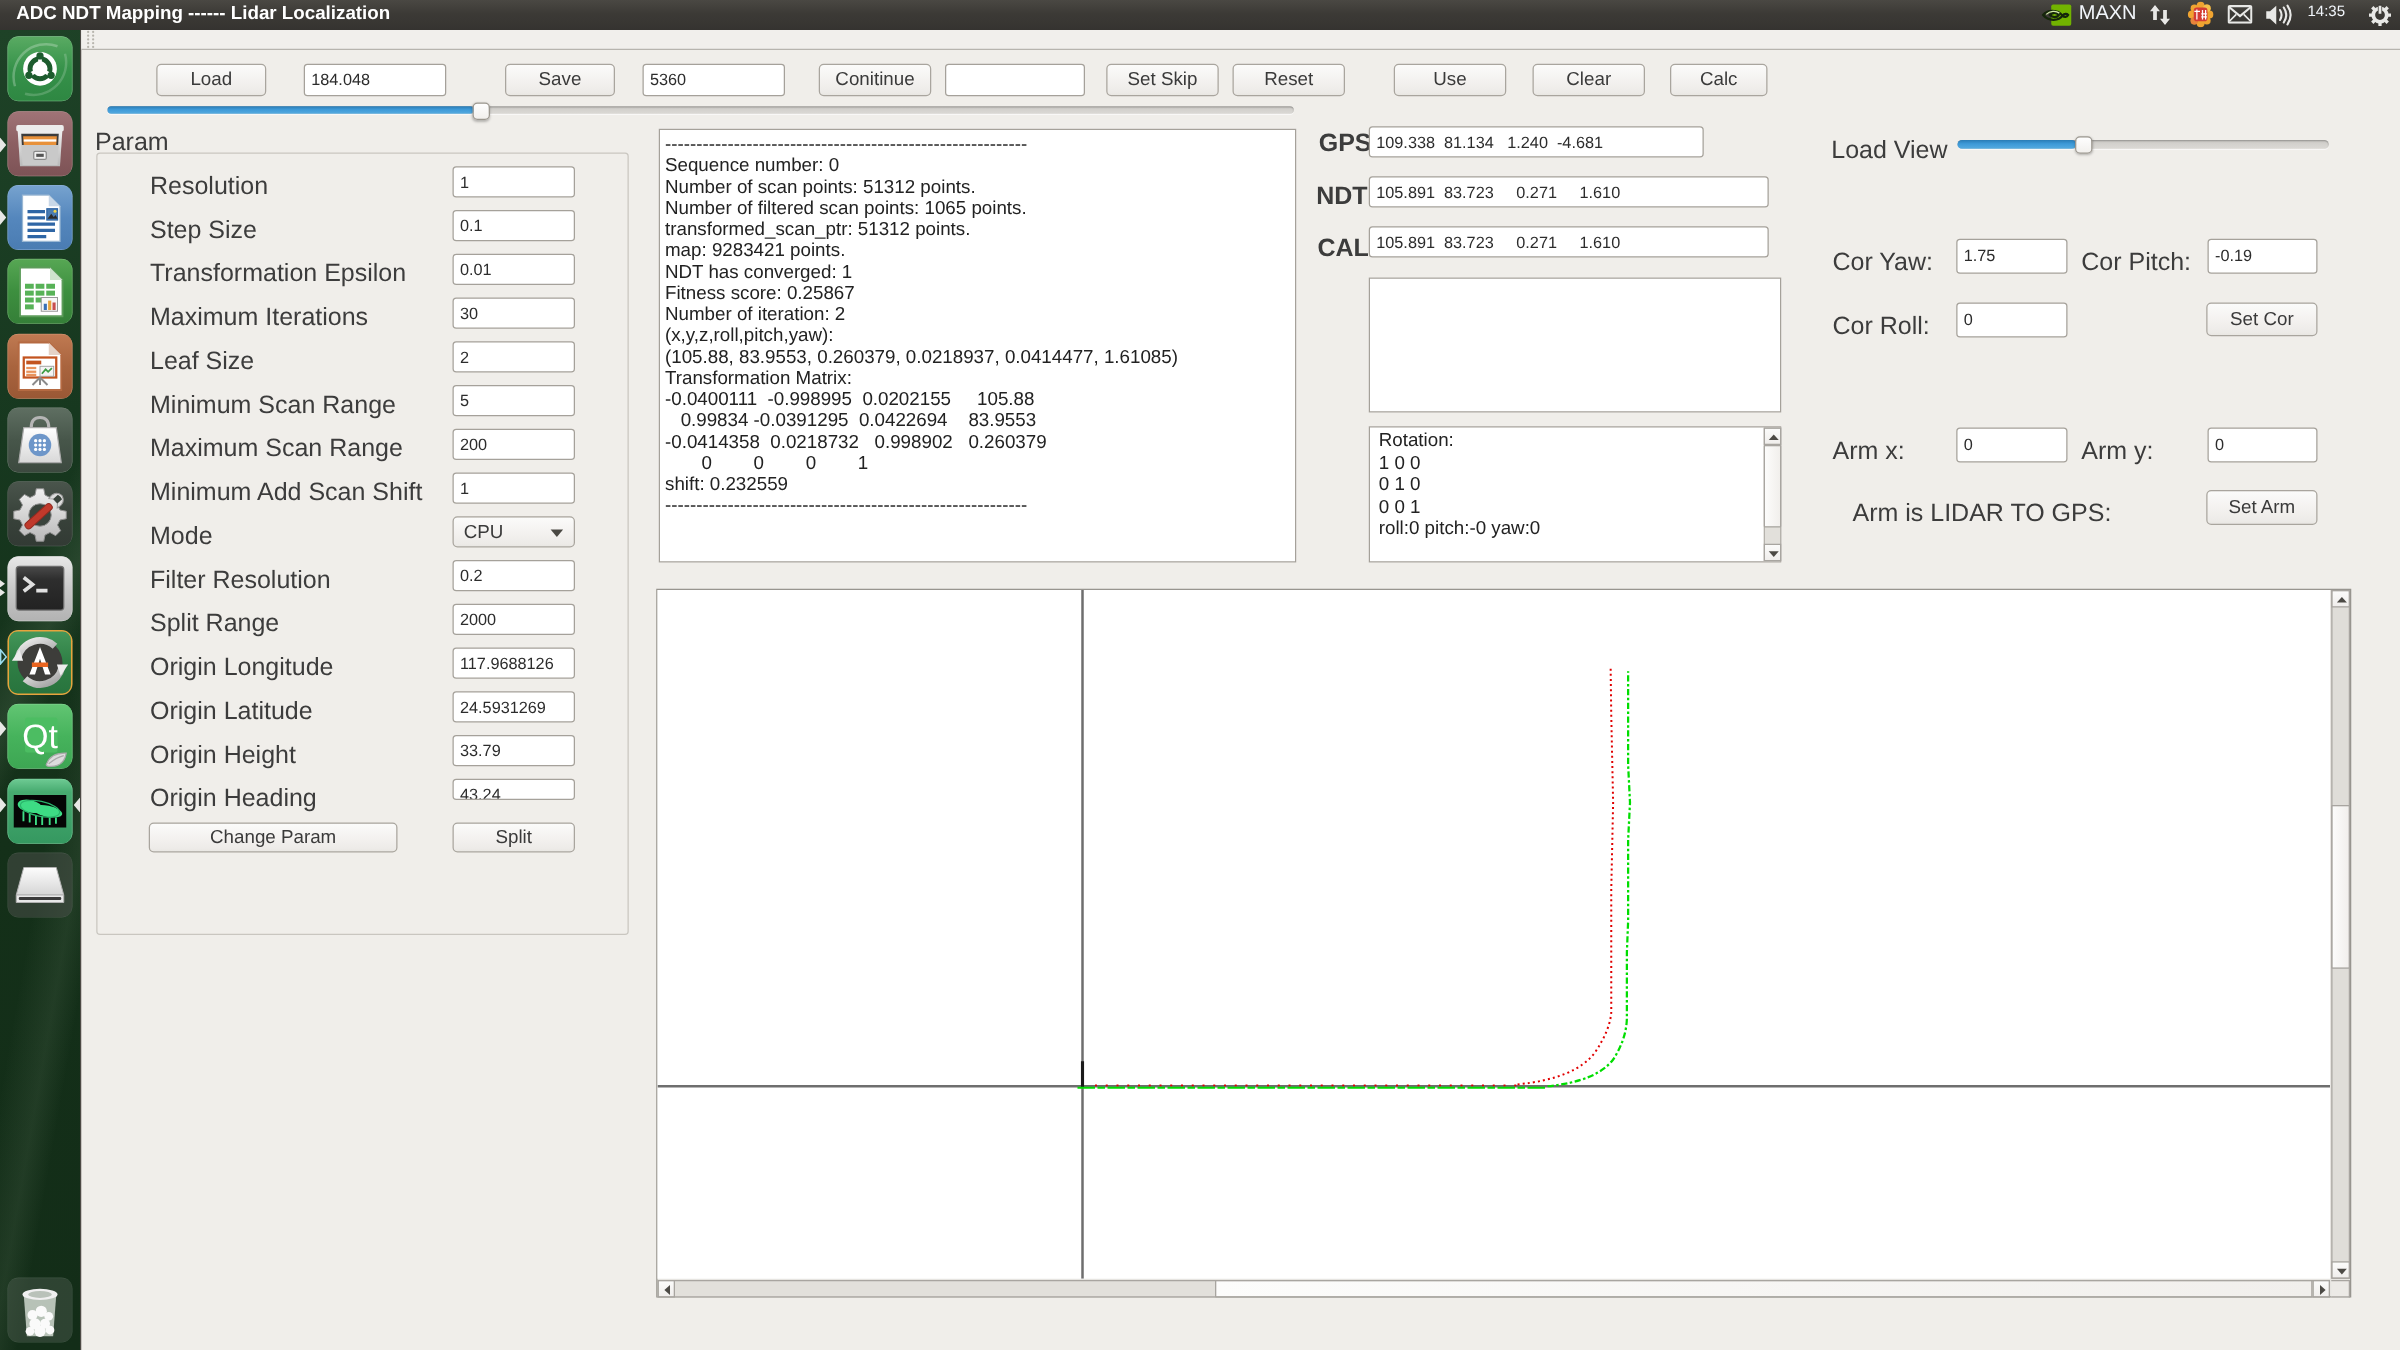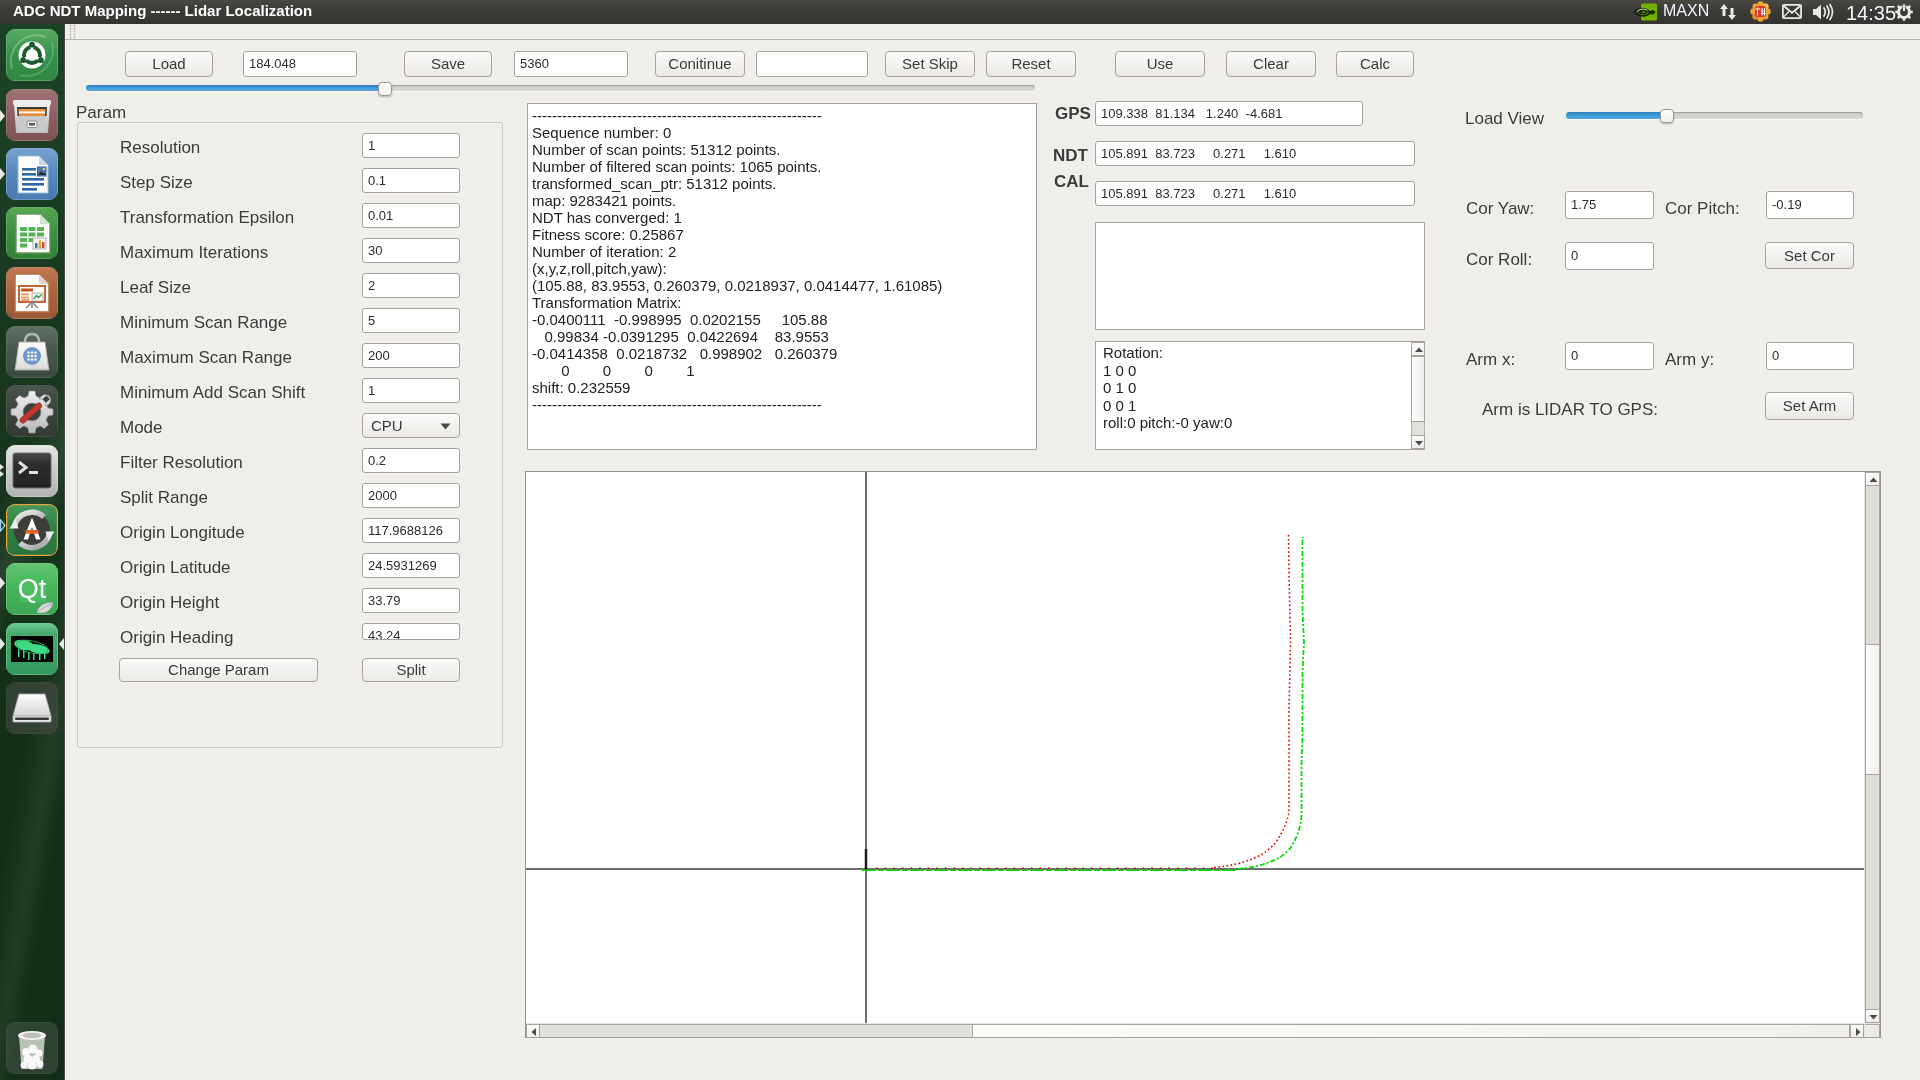--- a/index.html
+++ b/index.html
@@ -20,21 +20,21 @@
     z-index:40; }
   .tile { position:absolute; left:6px; width:52px; height:52px; border-radius:9px; }
   
   #win { left:64px; top:24px; width:1856px; height:1056px; background:#f0eeea; border-left:1px solid #4c4a45; }
   #toolstrip { left:65px; top:24px; width:1855px; height:16px; background:#f1efec; border-bottom:1px solid #b7b4ae; }
   .btn { position:absolute; height:24px; border:1px solid #a9a59e; border-radius:4px;
     background:linear-gradient(#fbfbfa,#f4f2f0 50%,#edebe8 90%,#e9e7e3);
     font-size:15px; color:#3a3a3a; text-align:center; line-height:22px; }
   .field { position:absolute; height:24px; border:1px solid #a5a19a; border-radius:3px;
     background:#fff; font-size:13px; color:#2c2c2c; line-height:22px; padding-left:5px; white-space:pre; overflow:hidden;}
-  .lbl { position:absolute; font-size:17px; color:#3c3c3c; white-space:pre; }
+  .lbl { position:absolute; font-size:20px; color:#3c3c3c; white-space:pre; }
   .sbbtn { background:linear-gradient(#fbfbfa,#f0eeec); border:1px solid #a8a5a0; }
   .sbthumb { background:linear-gradient(90deg,#fcfcfb,#f1efec); border:1px solid #a8a5a0; border-radius:1px; }
   #rotsb { background:#e2e0db; border:1px solid #b5b2ac; }
 </style>
 </head>
 <body>
 <div class="abs" id="win"></div>
 <div class="abs" id="toolstrip">
 <svg width="14" height="16" style="position:absolute;left:3px;top:0px;">
   <g fill="#b8b5ae">
@@ -99,21 +99,21 @@
     <path d="M1.5 1.8 L10 8.8 L18.5 1.8" fill="none" stroke="#e8e8e6" stroke-width="1.8"></path>
     <path d="M1.5 13 L7 7.5 M18.5 13 L13 7.5" fill="none" stroke="#e8e8e6" stroke-width="1.4"></path>
   </svg>
 
   <svg class="abs" style="left:1812px;top:3px;" width="24" height="18" viewBox="0 0 24 18">
     <path d="M1 6 L4 6 L9 1.5 L9 16.5 L4 12 L1 12 Z" fill="#e8e8e6"></path>
     <path d="M12 5 Q14.5 9 12 13" fill="none" stroke="#e8e8e6" stroke-width="1.7" stroke-linecap="round"></path>
     <path d="M15 3 Q19 9 15 15" fill="none" stroke="#e8e8e6" stroke-width="1.7" stroke-linecap="round"></path>
     <path d="M18 1.5 Q23 9 18 16.5" fill="none" stroke="#e8e8e6" stroke-width="1.7" stroke-linecap="round"></path>
   </svg>
-  <div class="abs" style="left:1846px;top:2px;font-size:20px;color:#f2f6fb;">14:35</div>
+  <div class="abs" style="left:1846px;top:2px;font-size:12px;color:#f2f6fb;">14:35</div>
 
   <svg class="abs" style="left:1893px;top:1px;" width="22" height="22" viewBox="0 0 22 22">
     <g fill="none" stroke="#e8e8e6">
       <circle cx="11" cy="11" r="5.4" stroke-width="3"></circle>
       <g stroke-width="2.6">
         <line x1="11" y1="2.2" x2="11" y2="5"></line>
           <line x1="11" y1="17" x2="11" y2="19.8"></line>
         <line x1="2.2" y1="11" x2="5" y2="11"></line>
           <line x1="17" y1="11" x2="19.8" y2="11"></line>
         <line x1="4.8" y1="4.8" x2="6.8" y2="6.8"></line>
@@ -513,21 +513,21 @@
    0.99834 -0.0391295  0.0422694    83.9553
 -0.0414358  0.0218732   0.998902   0.260379
        0        0        0        1
 shift: 0.232559
 ----------------------------------------------------------</div>
 
 <div class="lbl" style="left:1055px;top:104px;font-weight:bold;">GPS</div>
 <div class="field" style="left:1095px;top:101px;width:268px;height:25px;line-height:23px;">109.338  81.134   1.240  -4.681</div>
 <div class="lbl" style="left:1053px;top:146px;font-weight:bold;">NDT</div>
 <div class="field" style="left:1095px;top:141px;width:320px;height:25px;line-height:23px;">105.891  83.723     0.271     1.610</div>
-<div class="lbl" style="left:1054px;top:172px;font-weight:bold;">CAL</div>
+<div class="lbl" style="left:1054px;top:188px;font-weight:bold;">CAL</div>
 <div class="field" style="left:1095px;top:181px;width:320px;height:25px;line-height:23px;">105.891  83.723     0.271     1.610</div>
 <div class="abs" style="left:1095px;top:222px;width:330px;height:108px;border:1px solid #a5a19a;background:#fff;"></div>
 <div class="abs" style="left:1095px;top:341px;width:330px;height:109px;border:1px solid #a5a19a;background:#fff;font-size:15px;line-height:17.5px;color:#222;padding:2px 0 0 7px;white-space:pre;">Rotation:
 1 0 0
 0 1 0
 0 0 1
 roll:0 pitch:-0 yaw:0</div>
 <div class="abs" id="rotsb" style="left:1411px;top:342px;width:14px;height:107px;"></div>
 <div class="abs sbbtn" style="left:1411px;top:342px;width:14px;height:14px;"><svg width="14" height="14">
       <path d="M3 9 L7 4.5 L11 9 Z" fill="#4c4a45"></path>

